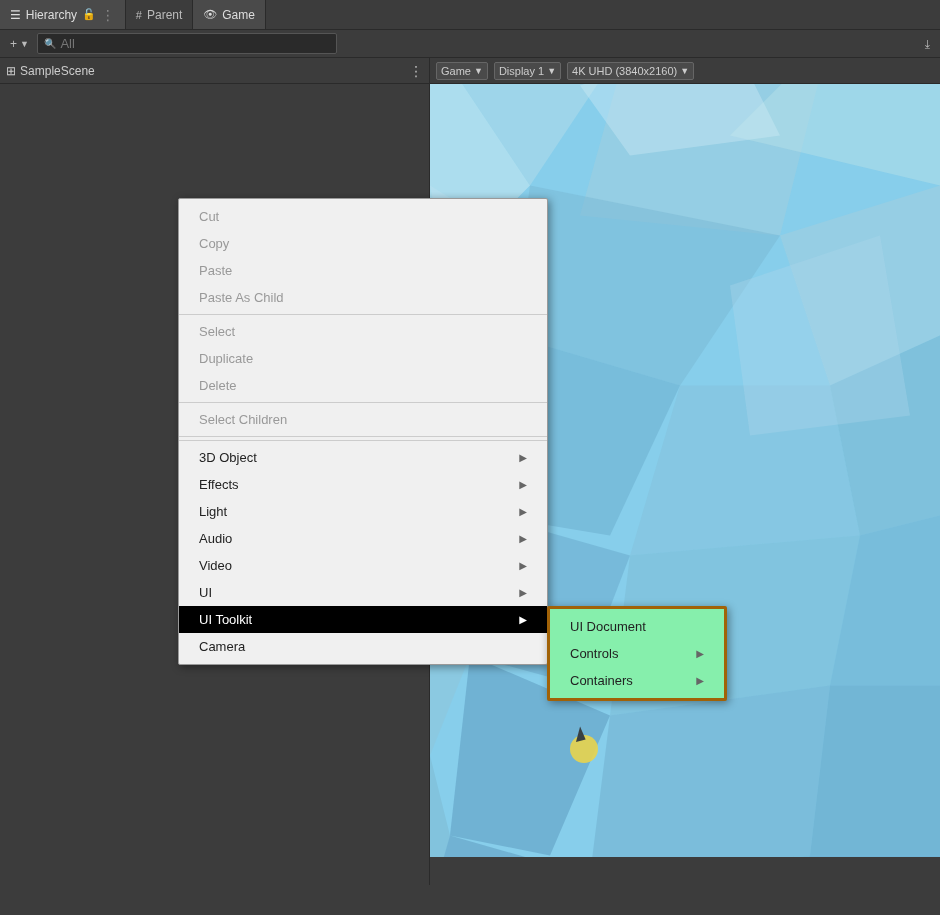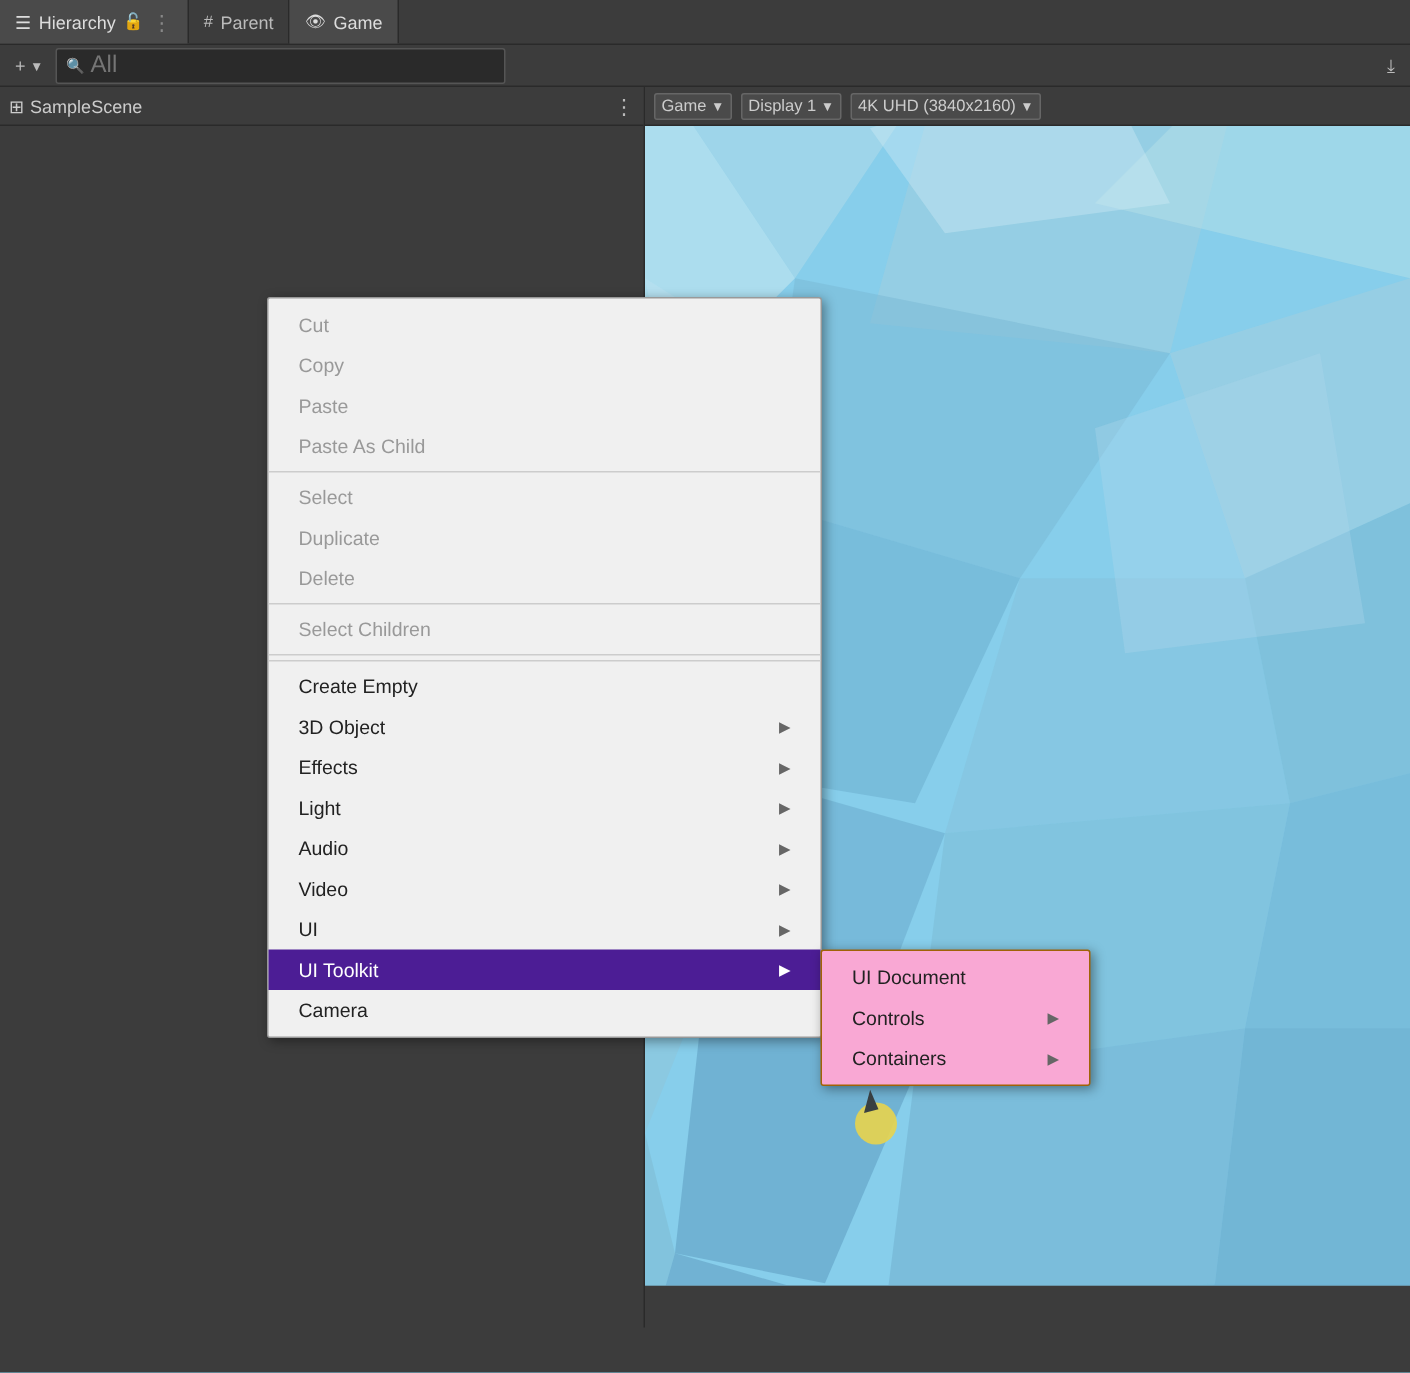--- a/index.html
+++ b/index.html
@@ -67,21 +67,21 @@
       border: 1px solid #555;
       border-radius: 2px;
       padding: 2px 6px;
       flex: 1;
       max-width: 300px;
     }
     .search-box input {
       background: none;
       border: none;
       color: #bbb;
-      font-size: 16px;
+      font-size: 13px;
       outline: none;
       width: 100%;
     }
     .search-icon-small {
       color: #888;
       font-size: 10px;
       margin-right: 4px;
     }
 
     
@@ -163,21 +163,21 @@
       display: flex;
       align-items: center;
       justify-content: space-between;
       white-space: nowrap;
     }
     .menu-item.disabled {
       color: #999;
       cursor: default;
     }
     .menu-item.highlighted {
-      background: #4c1d95;
+      background: #000000;
       color: white;
       text-align: right;
     }
 
     .menu-separator {
       height: 1px;
       background: #ccc;
       margin: 3px 0;
     }
 
@@ -187,22 +187,22 @@
     }
     .menu-item.highlighted .menu-arrow {
       color: white;
     }
 
     
     .submenu {
       position: absolute;
       top: 0;
       left: 100%;
-      background: #f9a8d4;
-      border: 1px solid #a16207;
+      background: #86efac;
+      border: 3px solid #a16207;
       border-radius: 2px;
       box-shadow: 2px 2px 8px rgba(0,0,0,0.4);
       min-width: 180px;
       z-index: 200;
       padding: 4px 0;
     }
 
     .submenu-container {
       position: relative;
     }
@@ -347,23 +347,20 @@
 
       <div class="menu-item disabled">
         <span>Select Children</span>
       </div>
 
       <div class="menu-separator"></div>
 
 
       <div class="menu-separator"></div>
 
-      <div class="menu-item">
-        <span>Create Empty</span>
-      </div>
 
       <div class="menu-item">
         <span>3D Object</span>
         <span class="menu-arrow">▶</span>
       </div>
 
       <div class="menu-item">
         <span>Effects</span>
         <span class="menu-arrow">▶</span>
       </div>

